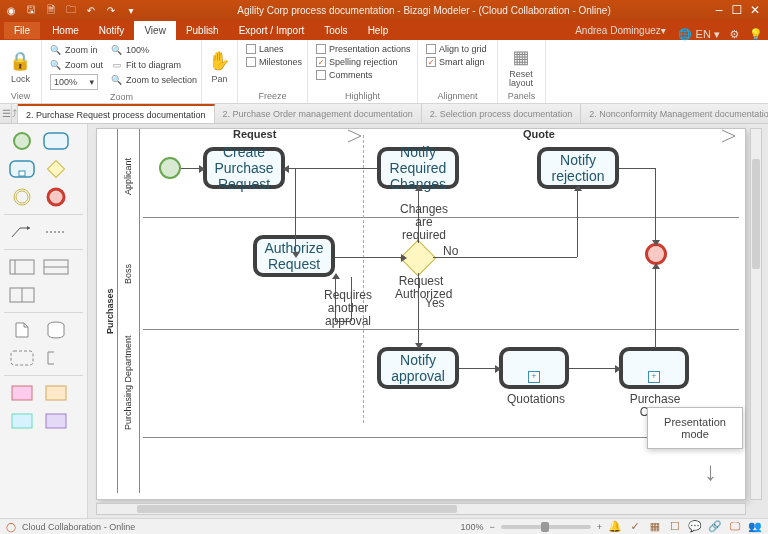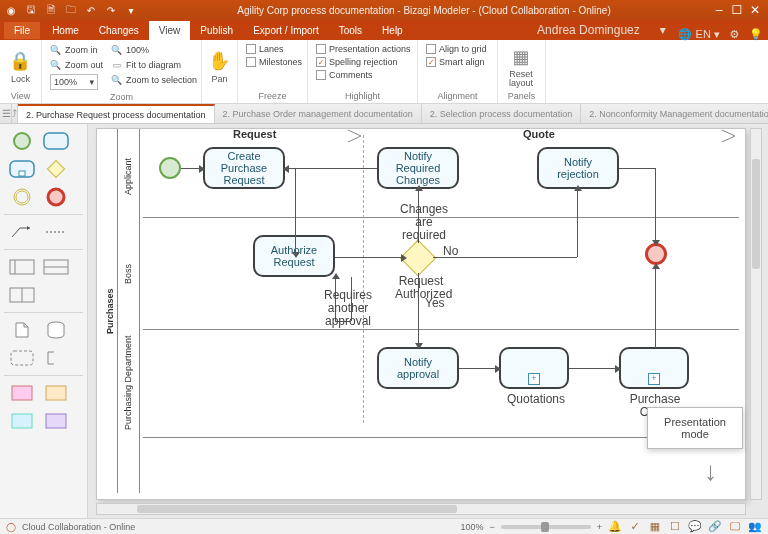--- a/index.html
+++ b/index.html
@@ -11,21 +11,21 @@
 .titlebar .qat-icon { width: 14px; height: 14px; display:flex; align-items:center; justify-content:center; opacity:.95; }
 .titlebar .title { flex: 1; text-align: center; font-size: 10px; opacity: .9; }
 .titlebar .winbtn { width: 18px; text-align: center; font-size: 12px; cursor: default; }
 
 
 .menubar { height: 20px; background: #c2410c; display: flex; align-items: center; padding-left: 4px; }
 .menubar .file { background: #d35b20; color: #fff; padding: 3px 10px; font-size: 10px; margin-right: 2px; }
 .menubar .tab { color: #fff; padding: 4px 10px; font-size: 10px; }
 .menubar .tab.active { background: #fff; color: #444; }
 .menubar .spacer { flex: 1; }
-.menubar .user { color: #e8d7cc; font-size: 12px; padding: 0 8px; display:flex; align-items:center; gap:20px;}
+.menubar .user { color: #e8d7cc; font-size: 10px; padding: 0 8px; display:flex; align-items:center; gap:0;}
 .menubar .ricon { color: #e8d7cc; padding: 0 5px; font-size: 11px; margin-top: 8px; }
 
 
 .ribbon { height: 64px; background: #fff; border-bottom: 1px solid #d6d6d6; display: flex; font-size: 9px; color: #555; }
 .rgroup { border-right: 1px solid #e4e4e4; padding: 3px 6px 2px 6px; display: flex; flex-direction: column; }
 .rgroup .body { flex: 1; display: flex; gap: 4px; }
 .rgroup .label { text-align: center; font-size: 9px; color: #777; padding-top: 1px; }
 .rcol { display: flex; flex-direction: column; gap: 1px; justify-content: flex-start; }
 .ritem { display: flex; align-items: center; gap: 3px; font-size: 9px; color: #444; padding: 1px 2px; white-space: nowrap; }
 .ritem .ic { width: 12px; height: 12px; display:flex; align-items:center; justify-content:center; color:#888; }
@@ -56,21 +56,21 @@
 .hscroll .thumb{ position:absolute; top:1px; bottom:1px; left:40px; width:320px; background:#cfcfcf; border-radius:2px;}
 
 
 .pool { position:absolute; left:6px; top:0; right:6px; bottom:6px; }
 .vlabel { position:absolute; writing-mode: vertical-rl; transform: rotate(180deg); font-size:9px; color:#333; display:flex; align-items:center; justify-content:center; }
 .lane-border { position:absolute; border-top:1px solid #888; left:40px; right:0; }
 .vline { position:absolute; border-left:1px solid #888; top:0; bottom:0; }
 .dashv { position:absolute; border-left:1px dashed #aaa; top:6px; bottom:70px; }
 .phaselabel { position:absolute; font-size:11px; font-weight:600; color:#333; }
 
-.task { position:absolute; border:2px solid #404040; border-radius:10px; background:#f4fbff; font-size:11px; color:#22566b; display:flex; align-items:center; justify-content:center; text-align:center; padding:3px 4px; }
+.task { position:absolute; border:4px solid #404040; border-radius:10px; background:#f4fbff; font-size:14px; color:#22566b; display:flex; align-items:center; justify-content:center; text-align:center; padding:3px 4px; }
 .task.sub::after{ content:"+"; position:absolute; bottom:2px; left:50%; transform:translateX(-50%); width:10px; height:10px; border:1px solid #3b8fb5; font-size:9px; line-height:9px; color:#3b8fb5; background:#fff;}
 
 .startev { position:absolute; width:22px; height:22px; border:2px solid #6aa84f; border-radius:50%; background:#d9ead3; }
 .endev { position:absolute; width:22px; height:22px; border:3px solid #cc3b2e; border-radius:50%; background:#f6c9c4; }
 .gate { position:absolute; width:26px; height:26px; background:#fff6c2; border:1px solid #c9b94b; transform:rotate(45deg); }
 
 .flow { position:absolute; background:#555; }
 .flow.h { height:1px; }
 .flow.v { width:1px; }
 .arrow-r { position:absolute; width:0; height:0; border-left:6px solid #555; border-top:4px solid transparent; border-bottom:4px solid transparent; }
@@ -105,21 +105,21 @@
   </div>
   <div class="title">Agility Corp process documentation - Bizagi Modeler - (Cloud Collaboration - Online)</div>
   <div class="winbtn">–</div>
   <div class="winbtn">☐</div>
   <div class="winbtn">✕</div>
 </div>
 
 <div class="menubar">
   <div class="file">File</div>
   <div class="tab">Home</div>
-  <div class="tab">Changes</div>
+  <div class="tab">Notify</div>
   <div class="tab active">View</div>
   <div class="tab">Publish</div>
   <div class="tab">Export / Import</div>
   <div class="tab">Tools</div>
   <div class="tab">Help</div>
   <div class="spacer"></div>
   <div class="user">
       <span>Andrea Dominguez</span>
       <span>▾</span>
     </div>

